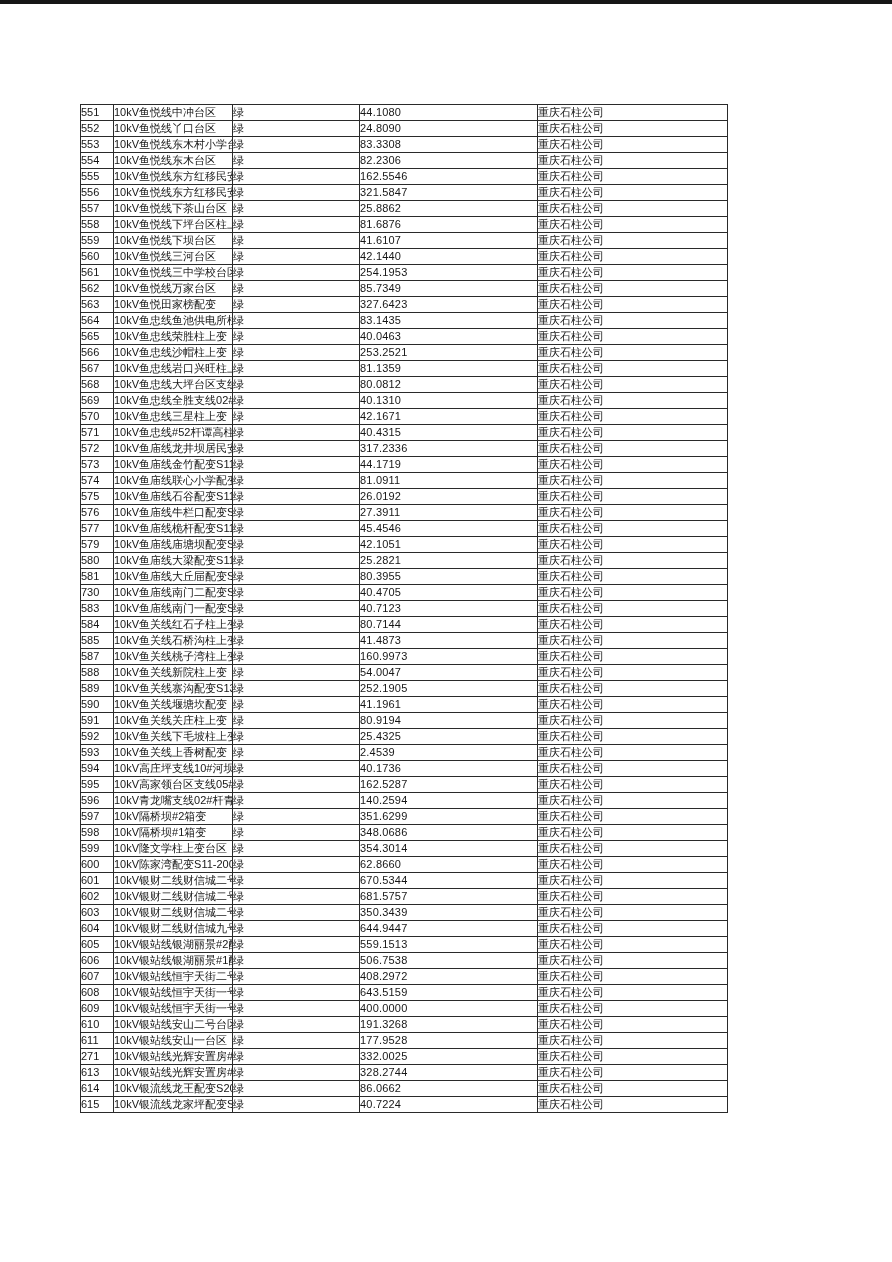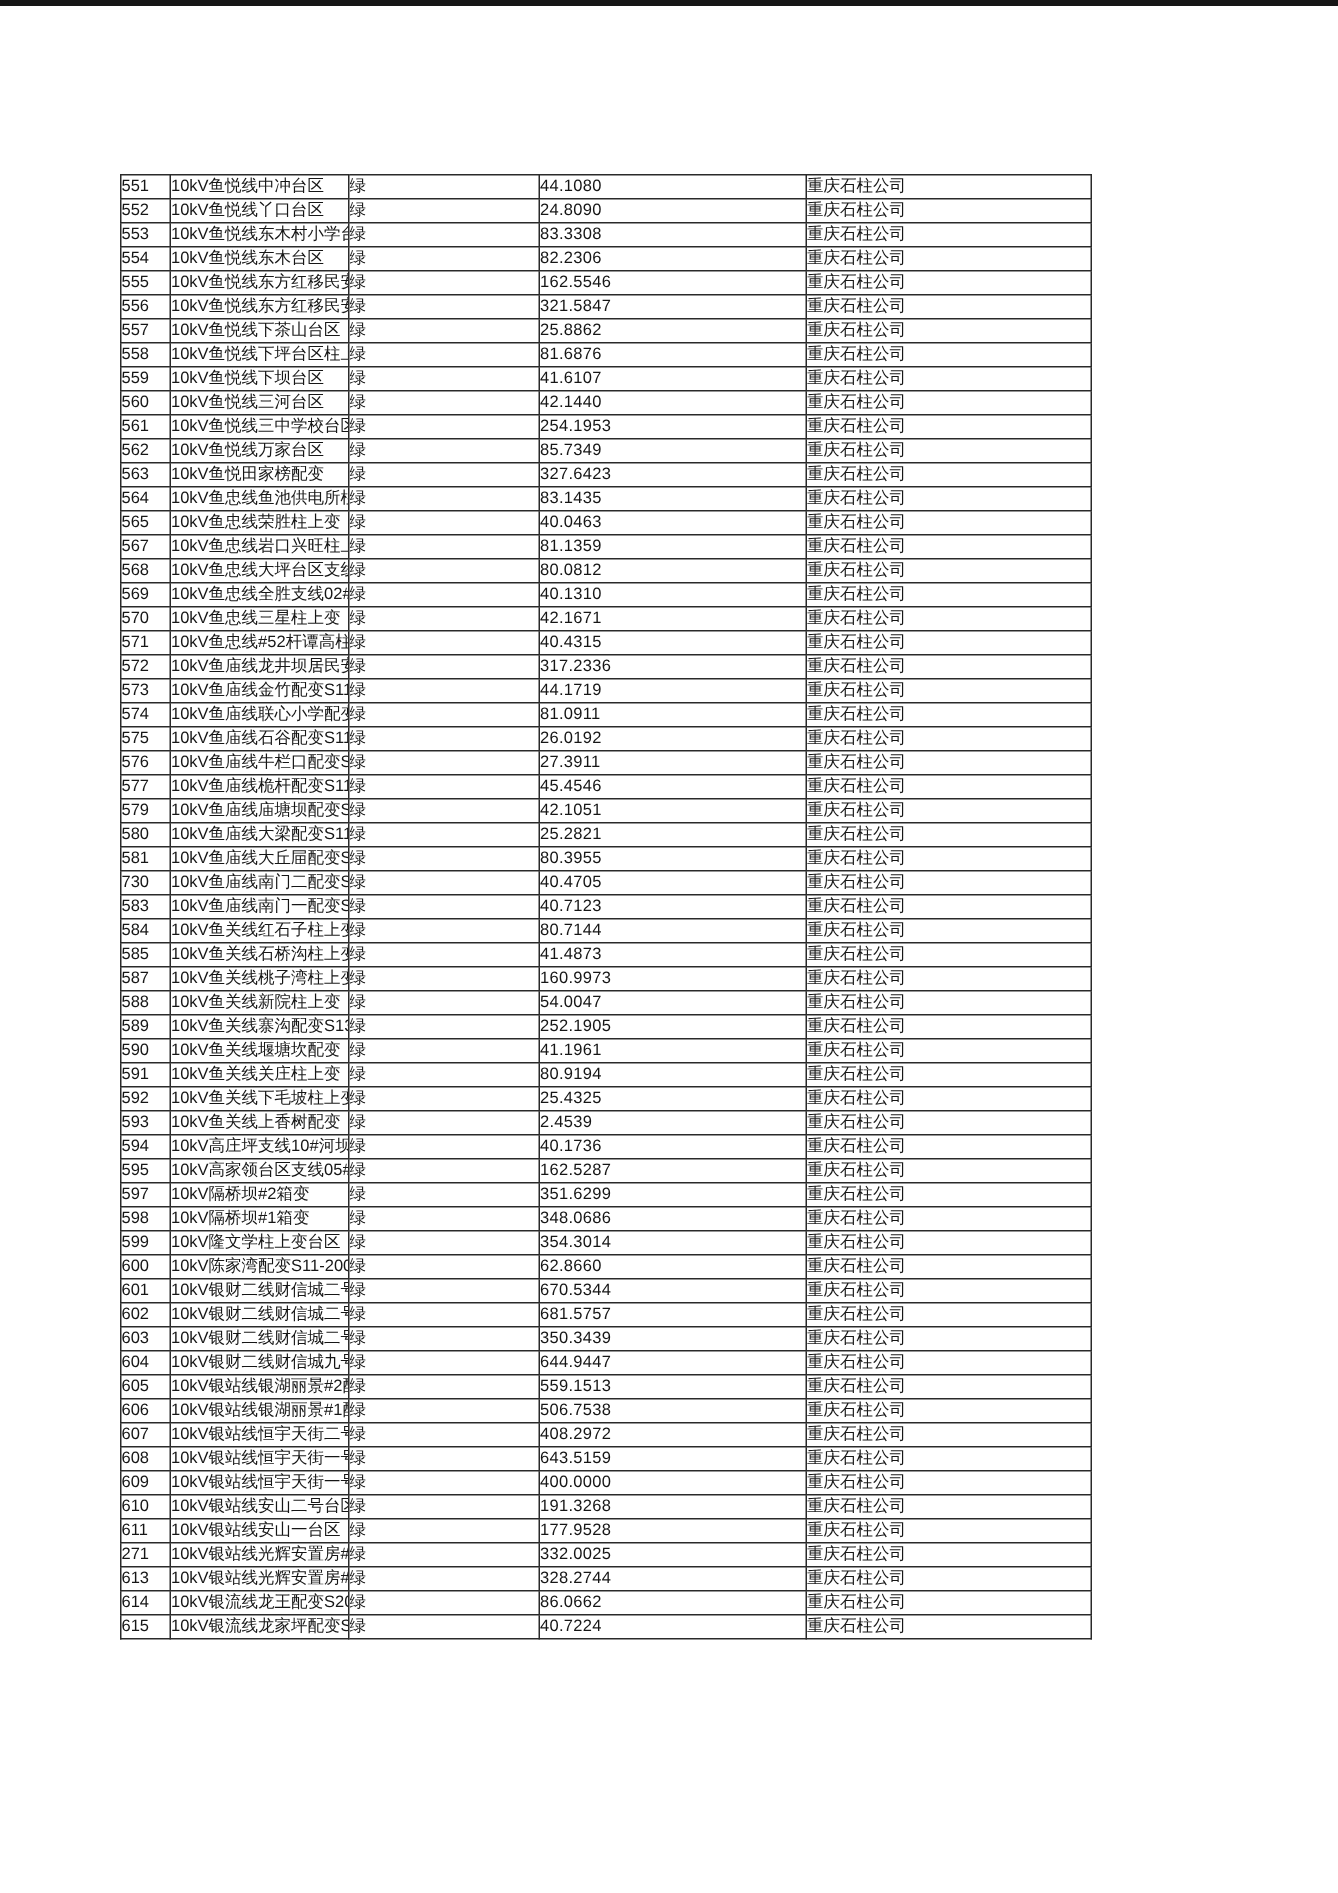--- a/index.html
+++ b/index.html
@@ -18,21 +18,21 @@
     position: absolute;
     top: 0;
     left: 0;
     width: 892px;
     height: 4px;
     background: #161616;
   }
   table.sheet {
     position: absolute;
     left: 80px;
-    top: 116px;
+    top: 104px;
     width: 647px;
     border-collapse: collapse;
     table-layout: fixed;
   }
   table.sheet td {
     border: 1px solid #2a2a2a;
     height: 15px;
     line-height: 15px;
     padding: 0;
     vertical-align: middle;
@@ -165,20 +165,27 @@
         <td class="c-company">重庆石柱公司</td>
       </tr>
       <tr>
         <td class="c-num">565</td>
         <td class="c-name">10kV鱼忠线荣胜柱上变</td>
         <td class="c-status">绿</td>
         <td class="c-value">40.0463</td>
         <td class="c-company">重庆石柱公司</td>
       </tr>
       <tr>
+        <td class="c-num">566</td>
+        <td class="c-name">10kV鱼忠线沙帽柱上变</td>
+        <td class="c-status">绿</td>
+        <td class="c-value">253.2521</td>
+        <td class="c-company">重庆石柱公司</td>
+      </tr>
+      <tr>
         <td class="c-num">567</td>
         <td class="c-name">10kV鱼忠线岩口兴旺柱上</td>
         <td class="c-status">绿</td>
         <td class="c-value">81.1359</td>
         <td class="c-company">重庆石柱公司</td>
       </tr>
       <tr>
         <td class="c-num">568</td>
         <td class="c-name">10kV鱼忠线大坪台区支线</td>
         <td class="c-status">绿</td>
@@ -351,20 +358,27 @@
         <td class="c-name">10kV高庄坪支线10#河坝</td>
         <td class="c-status">绿</td>
         <td class="c-value">40.1736</td>
         <td class="c-company">重庆石柱公司</td>
       </tr>
       <tr>
         <td class="c-num">595</td>
         <td class="c-name">10kV高家领台区支线05#</td>
         <td class="c-status">绿</td>
         <td class="c-value">162.5287</td>
+        <td class="c-company">重庆石柱公司</td>
+      </tr>
+      <tr>
+        <td class="c-num">596</td>
+        <td class="c-name">10kV青龙嘴支线02#杆青</td>
+        <td class="c-status">绿</td>
+        <td class="c-value">140.2594</td>
         <td class="c-company">重庆石柱公司</td>
       </tr>
       <tr>
         <td class="c-num">597</td>
         <td class="c-name">10kV隔桥坝#2箱变</td>
         <td class="c-status">绿</td>
         <td class="c-value">351.6299</td>
         <td class="c-company">重庆石柱公司</td>
       </tr>
       <tr>

